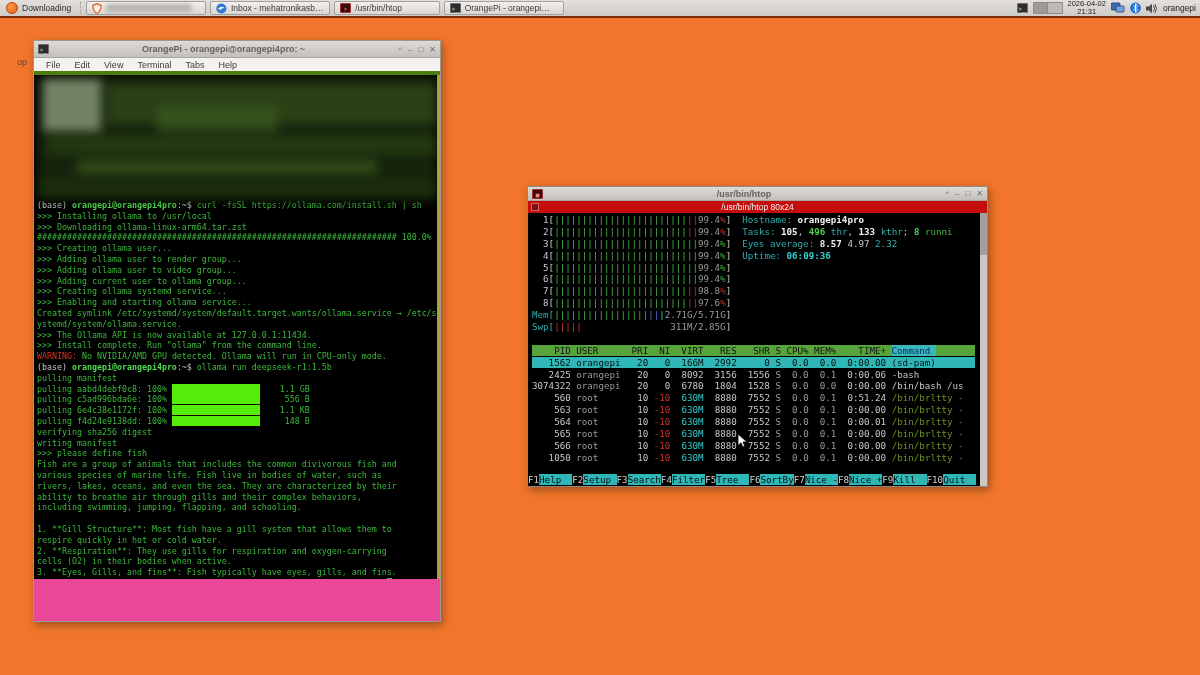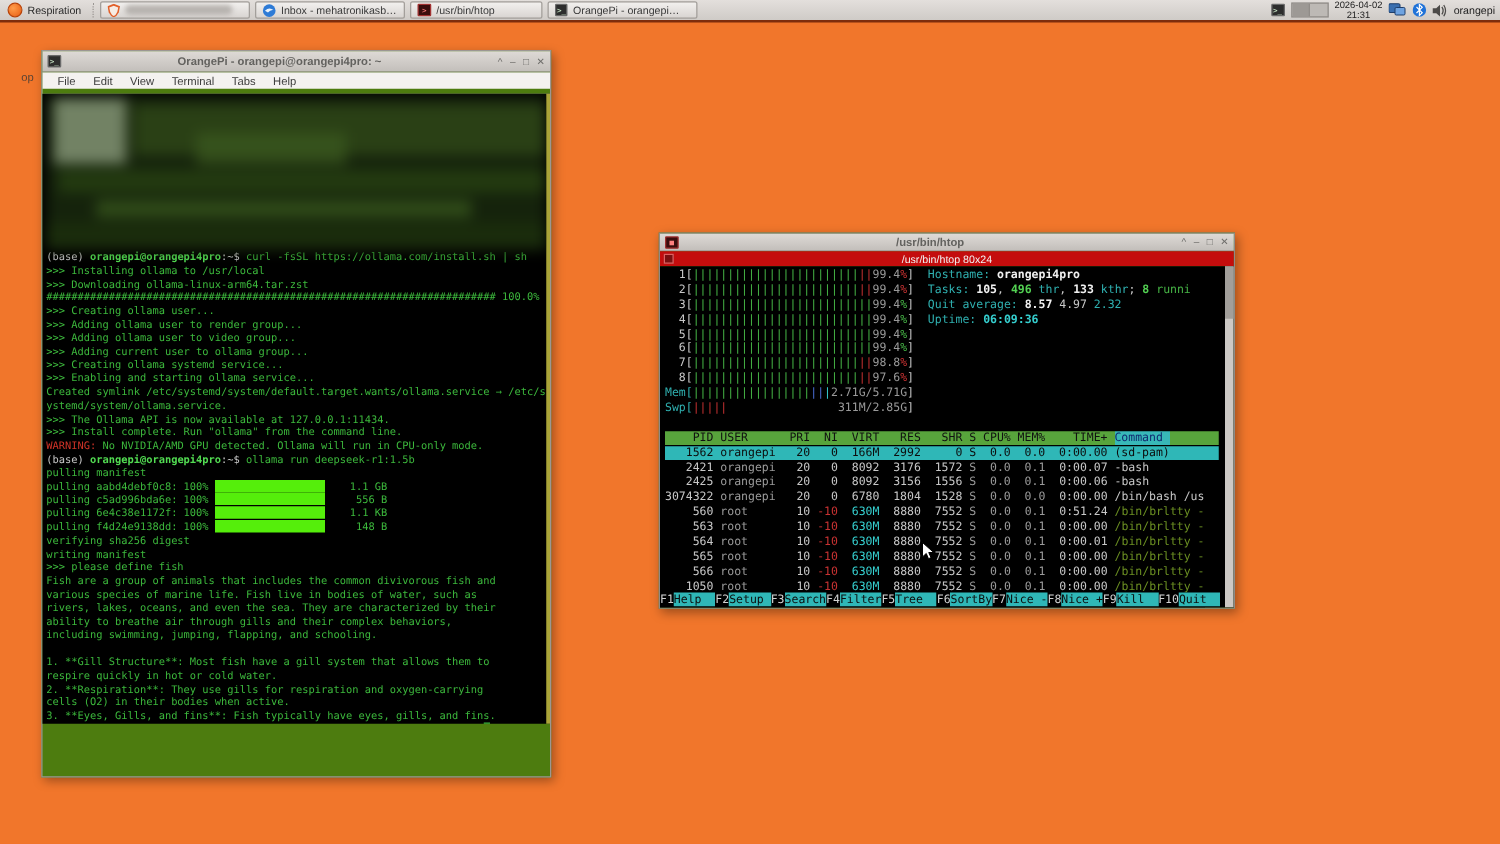--- a/index.html
+++ b/index.html
@@ -27,21 +27,21 @@
   .tray { margin-left:auto; display:flex; align-items:center; gap:5px; padding-right:4px; }
   .wsswitch { width:30px; height:12px; background:#bdb9b5; border:1px solid #908c88; display:flex; }
   .wsswitch .ws { flex:1; } .wsswitch .ws.active { background:#9d9995; border-right:1px solid #908c88; }
   .clock { text-align:center; font-size:7.5px; line-height:8px; color:#1c1c1c; }
   .trayuser { font-size:8.5px; color:#1c1c1c; }
 
   
   .desklabel { position:absolute; left:17px; top:57px; font-size:9px; color:#5c4434; z-index:1; }
 
   
-  .window { position:absolute; background:#4d7c0f; box-shadow:2px 3px 8px rgba(0,0,0,0.35); }
+  .window { position:absolute; background:#ec4899; box-shadow:2px 3px 8px rgba(0,0,0,0.35); }
   .titlebar { display:flex; align-items:center; background:linear-gradient(#dedad6,#c3bfbb);
               border-bottom:1px solid #a7a39f; padding:0 4px; gap:4px; }
   .titlebar .title { flex:1; text-align:center; font-weight:bold; color:#63625f;
                      overflow:hidden; white-space:nowrap; }
   .winbtns { display:flex; gap:6px; color:#6e6d6a; font-size:8px; }
   .winbtns span { cursor:default; }
 
   
   .term-win { left:33px; top:40px; width:408px; height:582px; border:1px solid #9b9793; }
   .term-win .titlebar { height:17px; font-size:9px; }
@@ -84,21 +84,21 @@
 
   
   .cursor { position:absolute; left:737px; top:434px; z-index:99; }
 </style>
 </head>
 <body>
 
 <div class="panel">
   <div class="appbtn">
     <span class="applogo"></span>
-    <span>Respiration</span>
+    <span>Downloading</span>
   </div>
   <div class="psep"></div>
 
   <div class="tbtn b1">
     <svg width="10" height="11" viewBox="0 0 10 11">
       <path d="M5 0 L10 2 L9 7 Q7.5 10 5 11 Q2.5 10 1 7 L0 2 Z" fill="#e2602a"></path>
       <path d="M5 1.5 L8.6 3 L7.8 6.6 Q6.8 9 5 9.8 Q3.2 9 2.2 6.6 L1.4 3 Z" fill="#f6ece4"></path>
     </svg>
     <span class="blurpill"></span>
   </div>
@@ -231,32 +231,31 @@
     </span>
   </div>
   <div class="redbar">
     <span class="ricon"></span>
     <span>/usr/bin/htop 80x24</span>
   </div>
   <div class="htop-content">
     <div id="htop-lines">
         <div class="trow"><span class="w">  1[</span><span class="gn">||||||||||||||||||||||||</span><span class="rd">||</span><span class="dim">99.4</span><span class="rd">%</span><span class="w">]  </span><span class="cy">Hostname: </span><span class="wb">orangepi4pro</span></div>
         <div class="trow"><span class="w">  2[</span><span class="gn">||||||||||||||||||||||||</span><span class="rd">||</span><span class="dim">99.4</span><span class="rd">%</span><span class="w">]  </span><span class="cy">Tasks: </span><span class="wb">105</span><span class="w">, </span><span class="gnb">496</span><span class="cy"> thr</span><span class="w">, </span><span class="wb">133</span><span class="cy"> kthr</span><span class="w">; </span><span class="gnb">8</span><span class="gn"> runni</span></div>
-        <div class="trow"><span class="w">  3[</span><span class="gn">||||||||||||||||||||||||||</span><span class="dim">99.4</span><span class="gn">%</span><span class="w">]  </span><span class="cy">Quit average: </span><span class="wb">8.57 </span><span class="w">4.97 </span><span class="cy">2.32</span></div>
+        <div class="trow"><span class="w">  3[</span><span class="gn">||||||||||||||||||||||||||</span><span class="dim">99.4</span><span class="gn">%</span><span class="w">]  </span><span class="cy">Eyes average: </span><span class="wb">8.57 </span><span class="w">4.97 </span><span class="cy">2.32</span></div>
         <div class="trow"><span class="w">  4[</span><span class="gn">||||||||||||||||||||||||||</span><span class="dim">99.4</span><span class="gn">%</span><span class="w">]  </span><span class="cy">Uptime: </span><span class="cyb">06:09:36</span></div>
         <div class="trow"><span class="w">  5[</span><span class="gn">||||||||||||||||||||||||||</span><span class="dim">99.4</span><span class="gn">%</span><span class="w">]</span></div>
         <div class="trow"><span class="w">  6[</span><span class="gn">||||||||||||||||||||||||||</span><span class="dim">99.4</span><span class="gn">%</span><span class="w">]</span></div>
         <div class="trow"><span class="w">  7[</span><span class="gn">||||||||||||||||||||||||</span><span class="rd">||</span><span class="dim">98.8</span><span class="rd">%</span><span class="w">]</span></div>
         <div class="trow"><span class="w">  8[</span><span class="gn">||||||||||||||||||||||||</span><span class="rd">||</span><span class="dim">97.6</span><span class="rd">%</span><span class="w">]</span></div>
         <div class="trow"><span class="cy">Mem[</span><span class="gn">|||||||||||||||||</span><span class="bl">||</span><span class="cyt">|</span><span class="dim">2.71G/5.71G</span><span class="w">]</span></div>
         <div class="trow"><span class="cy">Swp[</span><span class="rd">|||||</span><span class="w">                </span><span class="dim">311M/2.85G</span><span class="w">]</span></div>
         <div class="trow"><span class="w"> </span></div>
         <div class="trow"><span class="hdr">    PID USER      PRI  NI  VIRT   RES   SHR S CPU% MEM%    TIME+ </span><span class="hdrsel">Command </span><span class="hdr">       </span></div>
         <div class="trow"><span class="sel">   1562 orangepi   20   0  166M  2992     0 S  0.0  0.0  0:00.00 (sd-pam)       </span></div>
-        <div class="trow"><span class="w">   2421 </span><span class="dim">orangepi  </span><span class="w"> 20   0  8092  3176  1572 </span><span class="dim">S</span><span class="dim">  0.0  0.1</span><span class="w">  0:00.07 </span><span class="w">-bash</span></div>
         <div class="trow"><span class="w">   2425 </span><span class="dim">orangepi  </span><span class="w"> 20   0  8092  3156  1556 </span><span class="dim">S</span><span class="dim">  0.0  0.1</span><span class="w">  0:00.06 </span><span class="w">-bash</span></div>
         <div class="trow"><span class="w">3074322 </span><span class="dim">orangepi  </span><span class="w"> 20   0  6780  1804  1528 </span><span class="dim">S</span><span class="dim">  0.0  0.0</span><span class="w">  0:00.00 </span><span class="w">/bin/bash /us</span></div>
         <div class="trow"><span class="w">    560 </span><span class="dim">root      </span><span class="w"> 10 </span><span class="rd">-10</span><span class="w"> </span><span class="cyt"> 630M</span><span class="w">  8880  7552 </span><span class="dim">S</span><span class="dim">  0.0  0.1</span><span class="w">  0:51.24 </span><span class="ol">/bin/brltty -</span></div>
         <div class="trow"><span class="w">    563 </span><span class="dim">root      </span><span class="w"> 10 </span><span class="rd">-10</span><span class="w"> </span><span class="cyt"> 630M</span><span class="w">  8880  7552 </span><span class="dim">S</span><span class="dim">  0.0  0.1</span><span class="w">  0:00.00 </span><span class="ol">/bin/brltty -</span></div>
         <div class="trow"><span class="w">    564 </span><span class="dim">root      </span><span class="w"> 10 </span><span class="rd">-10</span><span class="w"> </span><span class="cyt"> 630M</span><span class="w">  8880  7552 </span><span class="dim">S</span><span class="dim">  0.0  0.1</span><span class="w">  0:00.01 </span><span class="ol">/bin/brltty -</span></div>
         <div class="trow"><span class="w">    565 </span><span class="dim">root      </span><span class="w"> 10 </span><span class="rd">-10</span><span class="w"> </span><span class="cyt"> 630M</span><span class="w">  8880  7552 </span><span class="dim">S</span><span class="dim">  0.0  0.1</span><span class="w">  0:00.00 </span><span class="ol">/bin/brltty -</span></div>
         <div class="trow"><span class="w">    566 </span><span class="dim">root      </span><span class="w"> 10 </span><span class="rd">-10</span><span class="w"> </span><span class="cyt"> 630M</span><span class="w">  8880  7552 </span><span class="dim">S</span><span class="dim">  0.0  0.1</span><span class="w">  0:00.00 </span><span class="ol">/bin/brltty -</span></div>
         <div class="trow"><span class="w">   1050 </span><span class="dim">root      </span><span class="w"> 10 </span><span class="rd">-10</span><span class="w"> </span><span class="cyt"> 630M</span><span class="w">  8880  7552 </span><span class="dim">S</span><span class="dim">  0.0  0.1</span><span class="w">  0:00.00 </span><span class="ol">/bin/brltty -</span></div>
       </div>
     <div class="fbar" id="htop-fbar"><span class="fk">F1</span><span class="fl">Help  </span><span class="fk">F2</span><span class="fl">Setup </span><span class="fk">F3</span><span class="fl">Search</span><span class="fk">F4</span><span class="fl">Filter</span><span class="fk">F5</span><span class="fl">Tree  </span><span class="fk">F6</span><span class="fl">SortBy</span><span class="fk">F7</span><span class="fl">Nice -</span><span class="fk">F8</span><span class="fl">Nice +</span><span class="fk">F9</span><span class="fl">Kill  </span><span class="fk">F10</span><span class="fl">Quit  </span></div>

